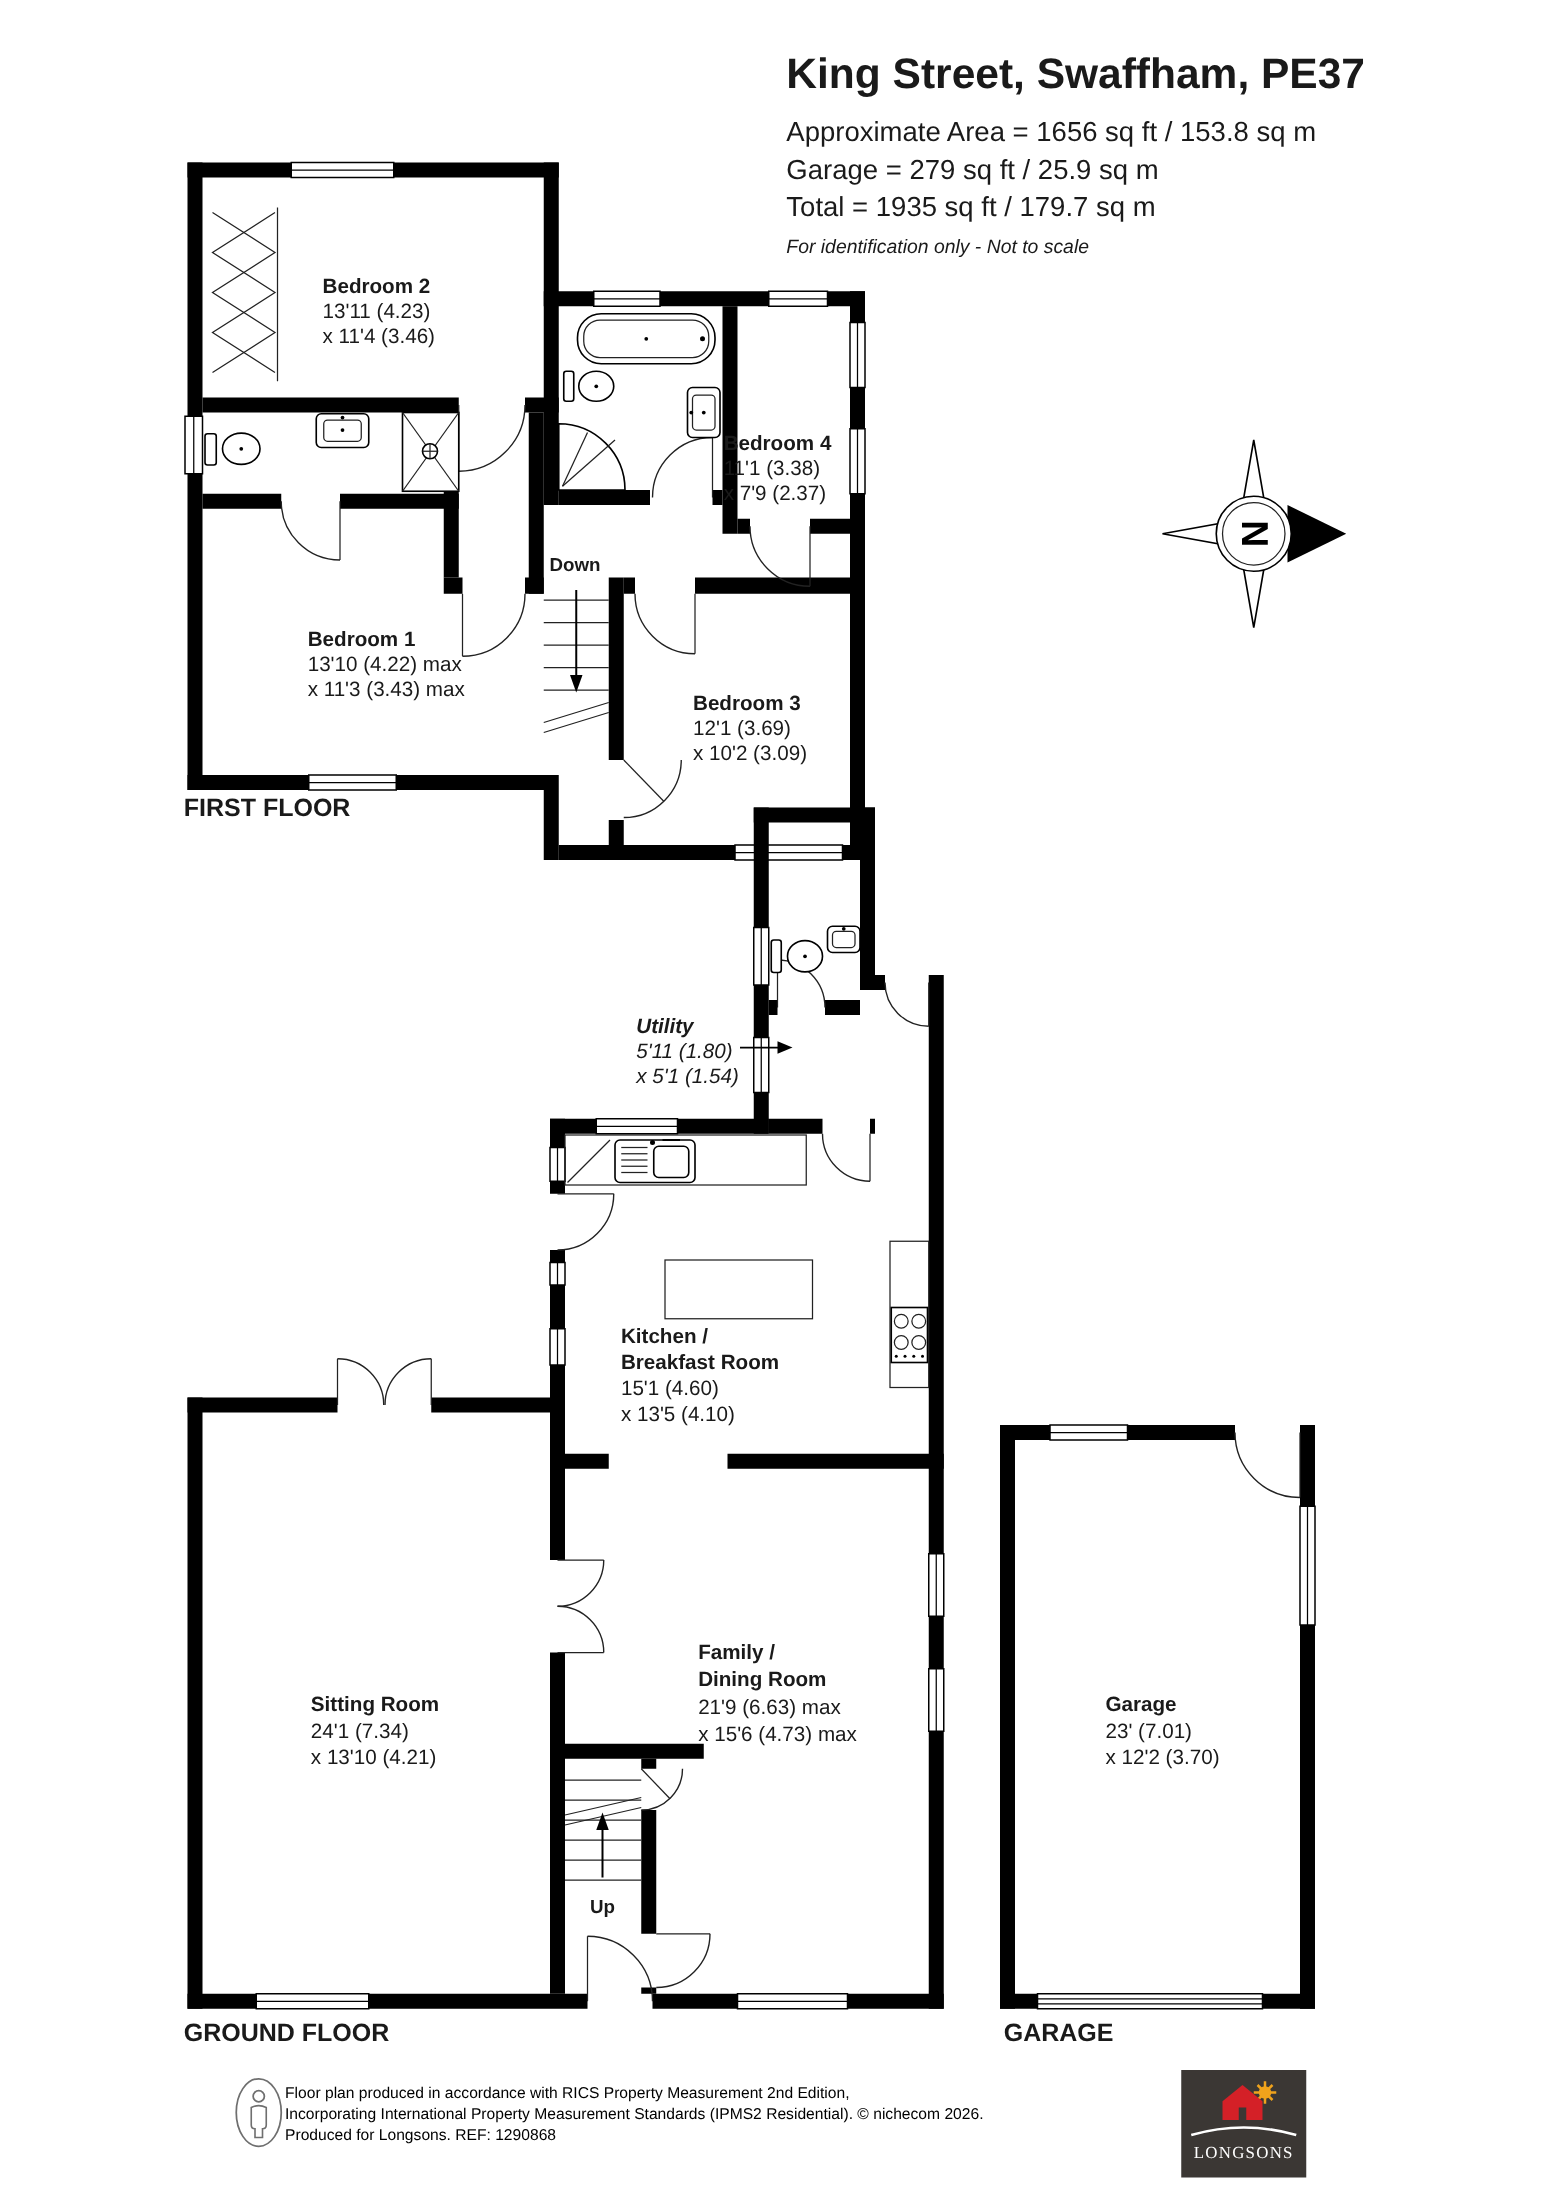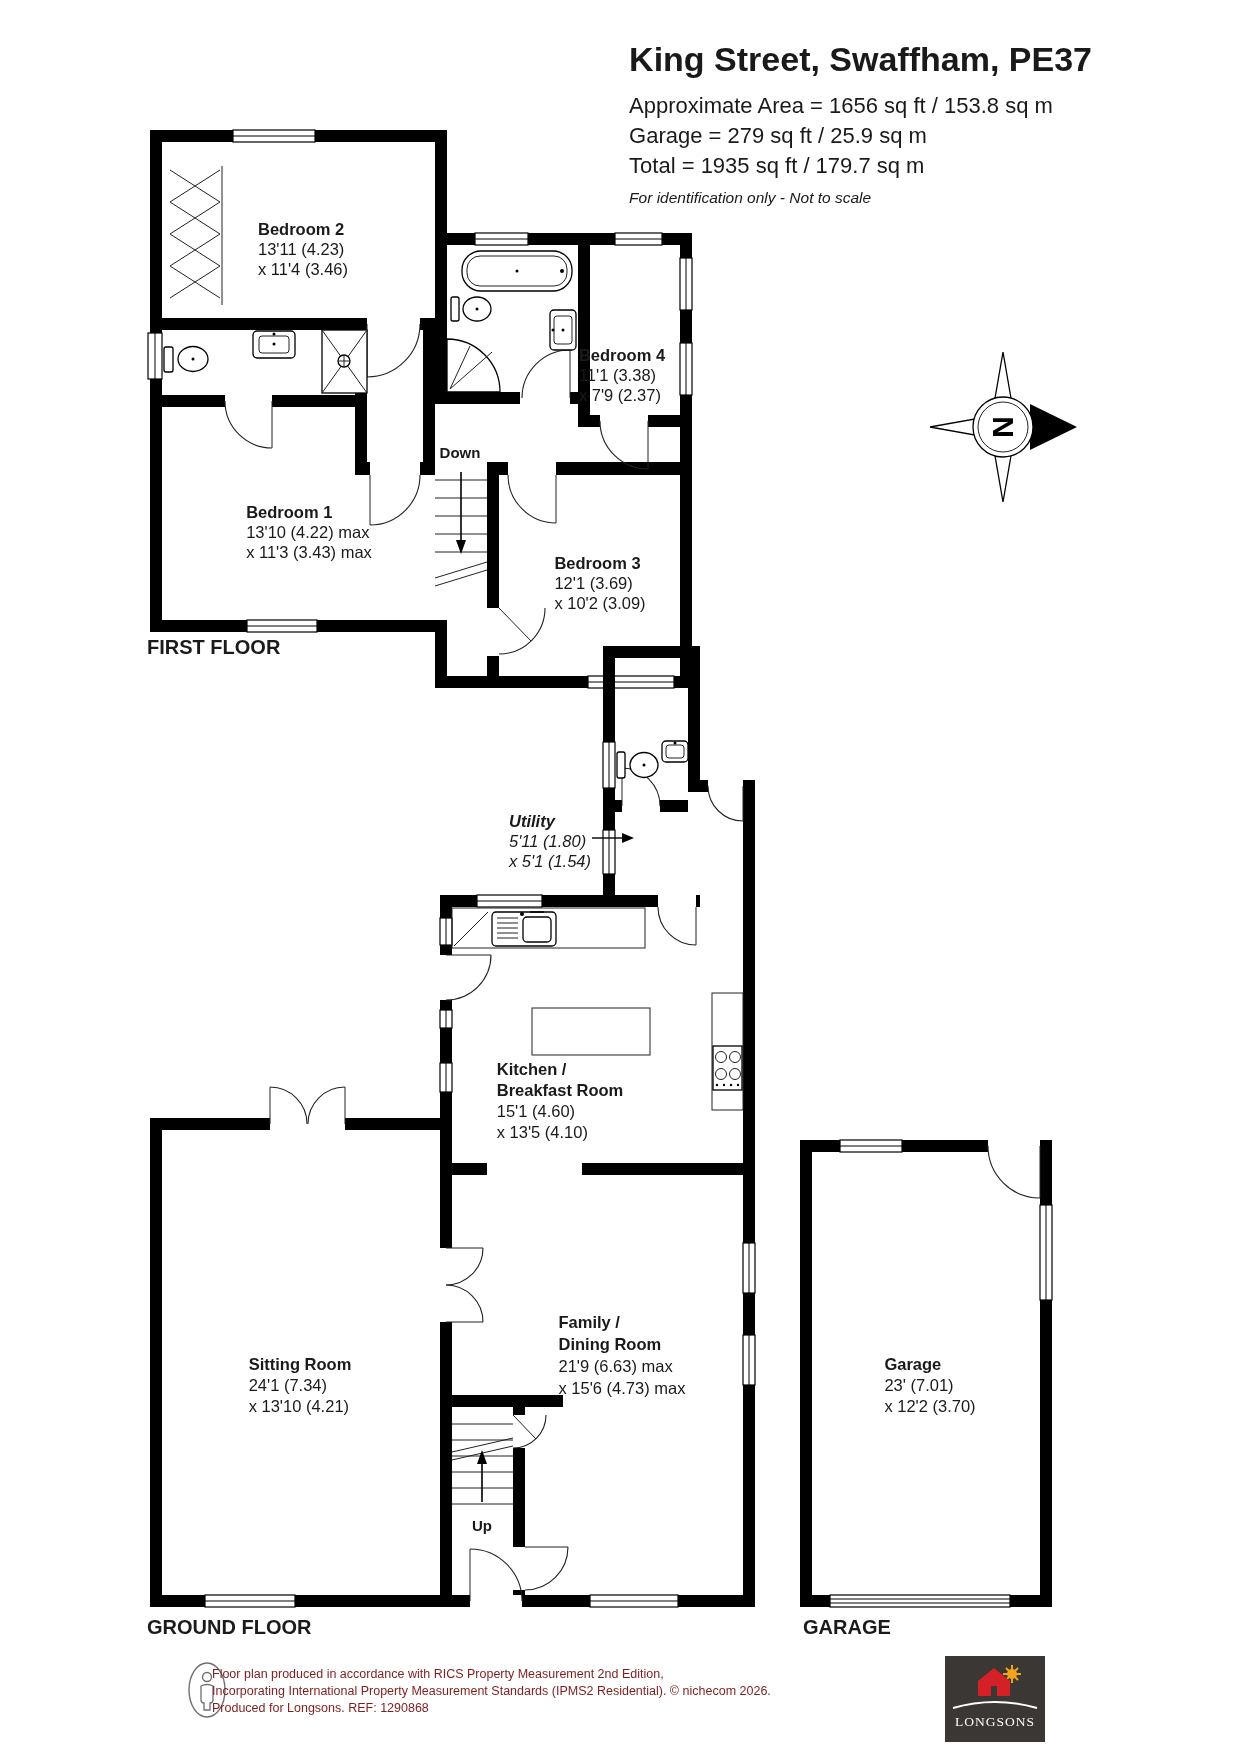--- a/index.html
+++ b/index.html
@@ -14,21 +14,21 @@
   .arc{fill:none;stroke:#222;stroke-width:1.1;}
   .lbl{position:absolute;transform:translateX(-50%);
        font-size:16.5px;line-height:20px;white-space:nowrap;}
   .lbl .nm{font-weight:bold;}
   .flr{position:absolute;font-size:20px;font-weight:bold;white-space:nowrap;}
   .stair-lbl{position:absolute;transform:translateX(-50%);font-size:15px;font-weight:bold;}
   .hdr{position:absolute;right:149px;top:40px;text-align:left;}
   .hdr .t{font-size:34px;font-weight:bold;margin-bottom:12px;}
   .hdr .a{font-size:22px;line-height:30px;}
   .hdr .s{font-size:15.5px;margin-top:8px;font-style:italic;}
-  .ftr{position:absolute;left:212px;top:1666px;font-size:12.5px;line-height:17px;color:#7f1d1d;}
+  .ftr{position:absolute;left:228px;top:1666px;font-size:12.5px;line-height:17px;color:#000000;}
 </style>
 </head>
 <body>
 
 <div id="canvas">
 
 <svg width="1241" height="1755" viewBox="0 0 1241 1755">
 
   <g>
 

